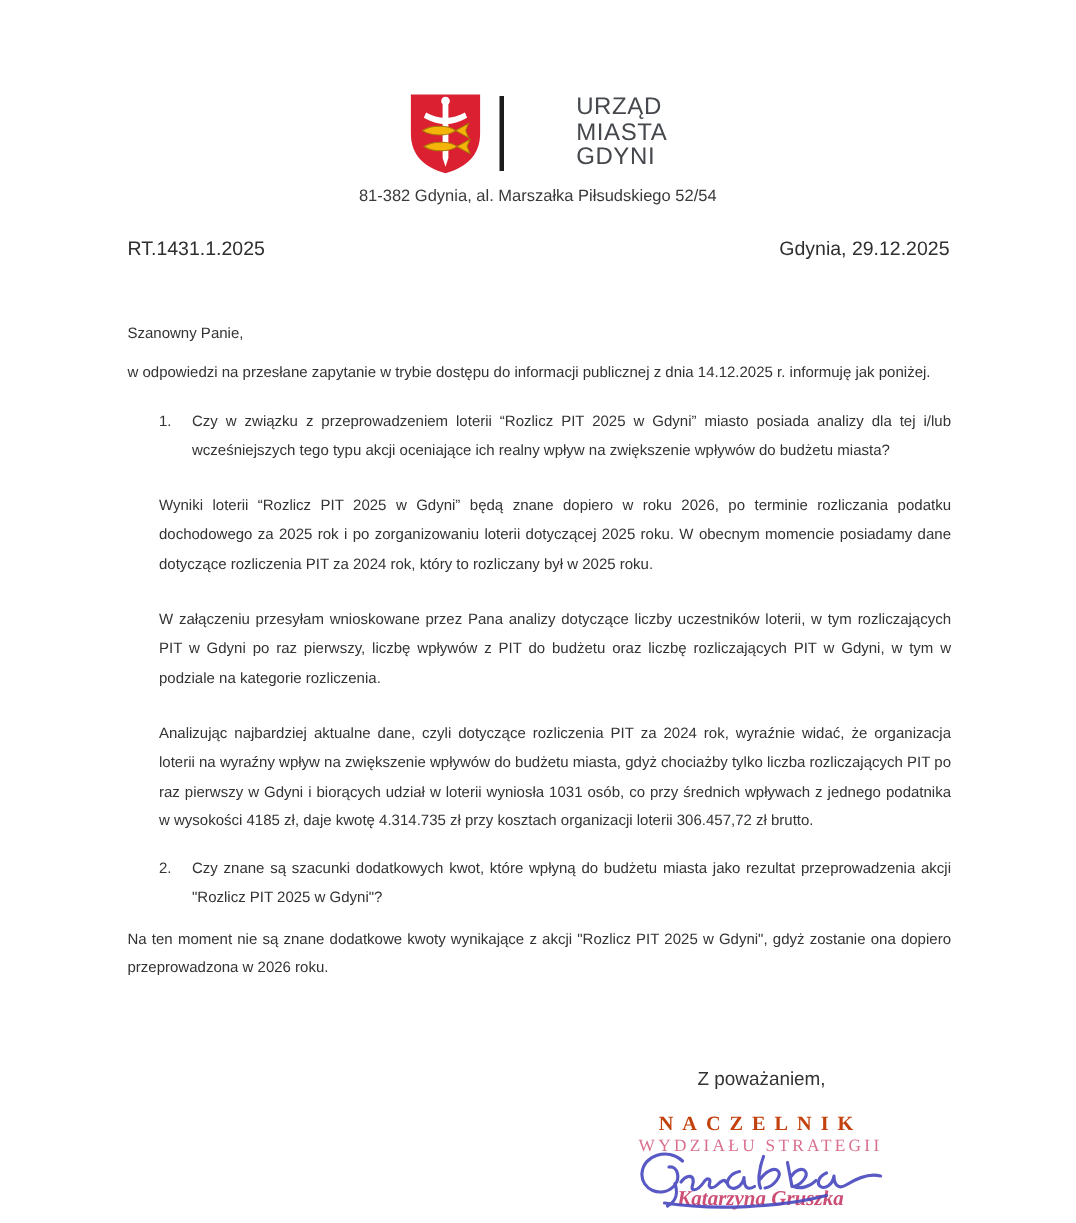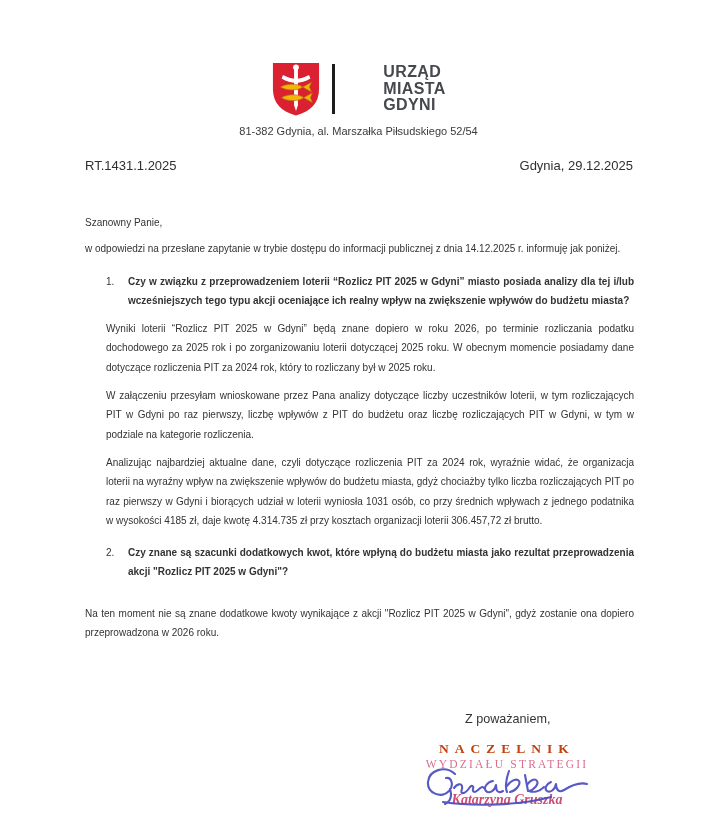--- a/index.html
+++ b/index.html
@@ -9,44 +9,44 @@
     -webkit-font-smoothing:antialiased;
   }
   .page { position:relative; width:717px; height:815px; overflow:hidden; background:#fff; }
 
   
   .letterhead { padding-top:61px; text-align:center; }
   .logo-row { display:flex; justify-content:center; align-items:center; }
   .crest { width:50px; height:56px; display:block; }
   .divider { width:3px; height:50px; background:#1c1c1c; margin:0 12px 0 11px; }
   .org-name {
-    text-align:left; font-size:16px; font-weight:700; color:#45484c;
+    text-align:left; font-size:16px; font-weight:400; color:#45484c;
     line-height:16.5px; letter-spacing:0.4px;margin-left:36px;
   }
   .address-line { margin-top:8px; font-size:11px; color:#3a3a3a; }
   .contact-line { margin-top:3px; font-size:11px; color:#3a3a3a; }
 
   
   .meta-row {
     display:flex; justify-content:space-between;
     margin:21px 84px 0 85px; font-size:13px; color:#2f2f2f;text-align:center;
   }
 
   
   .letter-body {
     margin:40px 83px 0 85px; font-size:10px; line-height:19.3px;
     text-align:justify; color:#333333;
   }
   .salutation { text-align:left; }
   .intro { margin-top:7px; }
   .q-item { display:flex; margin-left:21px; margin-top:13px; }
   .q-num { flex:none; width:22px; text-align:left; }
-  .q-text { flex:1; text-align:justify;font-weight:bold; }
-  .answer { margin-left:21px; margin-top:9px; }
-  .answer-final { margin-left:0; margin-top:22px; }
+  .q-text { flex:1; text-align:justify; }
+  .answer { margin-left:21px; margin-top:18px; }
+  .answer-final { margin-left:0; margin-top:8px; }
 
   
   .closing-block { position:absolute; left:85px; top:712px; width:549px; font-size:12.6px; }
   .valediction { margin-left:380px; color:#333; }
   .stamp {
     width:232px; margin-left:306px; margin-top:15px; text-align:center;
     font-family:"Liberation Serif", serif;
   }
   .stamp-line1 { font-weight:700; font-size:13.5px; letter-spacing:6px; color:#c2410c; }
   .stamp-line2 { font-weight:400; font-size:11.5px; letter-spacing:2.2px; color:#d9708e; margin-top:1px; }

